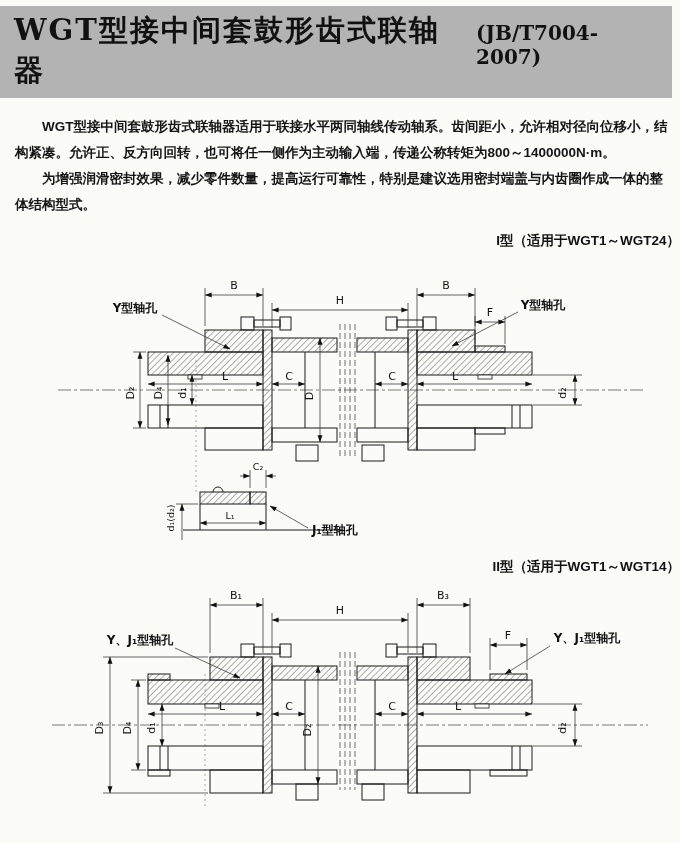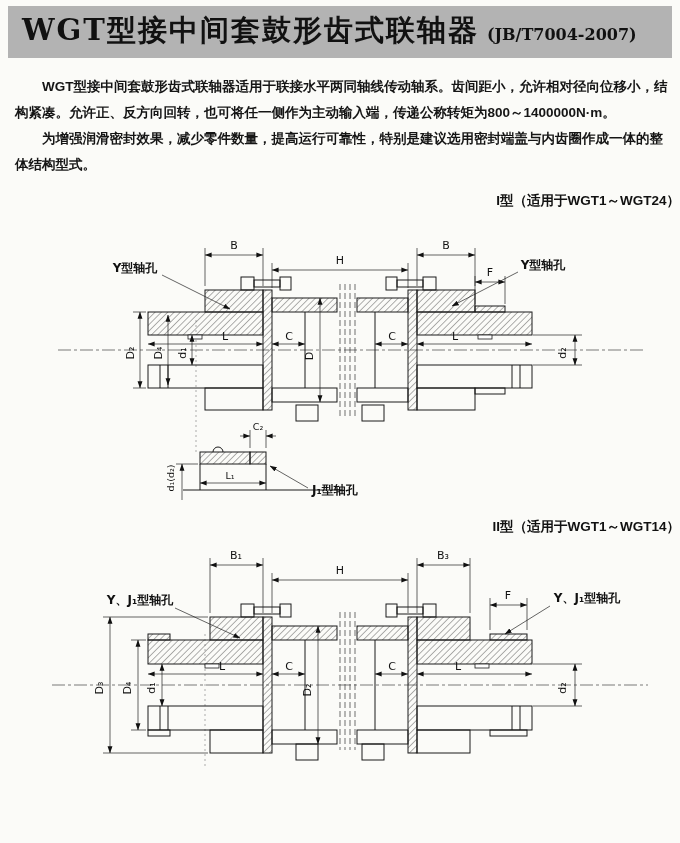--- a/index.html
+++ b/index.html
@@ -1,19 +1,19 @@
 <!DOCTYPE html>
 <html><head>
 <meta charset="utf-8">
 <style>
   html,body{margin:0;padding:0;background:#fbfbf8;}
   body{width:680px;height:843px;font-family:"Liberation Sans","DejaVu Sans",sans-serif;color:#1a1a1a;overflow:hidden;}
-  .titlebar{margin:6px 8px 0 8px;background:#b3b3b3;padding:5px 10px 7px 14px;display:flex;align-items:baseline;gap:8px;}
+  .titlebar{margin:6px 8px 0 0;background:#b3b3b3;padding:5px 10px 7px 14px;display:flex;align-items:baseline;gap:8px;}
   .titlebar .main{font-family:"DejaVu Serif","Liberation Serif",serif;font-weight:bold;font-size:29px;letter-spacing:2px;color:#111;}
-  .titlebar .std{font-family:"DejaVu Serif","Liberation Serif",serif;font-weight:bold;font-size:16px;color:#111;}
+  .titlebar .std{font-family:"DejaVu Serif","Liberation Serif",serif;font-weight:bold;font-size:20px;color:#111;}
   .content{padding:16px 10px 0 15px;}
   .content p{margin:0;font-size:13.5px;font-weight:bold;line-height:26px;text-indent:2em;color:#151515;}
   .diag{position:relative;}
   .diag-title{text-align:right;font-size:13.5px;font-weight:600;color:#111;}
   .dt1{margin-top:14px;margin-bottom:2px;}
   .dt2{margin-top:14px;margin-bottom:2px;}
   svg{display:block;}
   svg text{font-family:"DejaVu Sans",sans-serif;fill:#111;}
   .dim{font-size:11px;}
   .dimS{font-size:9.5px;}

